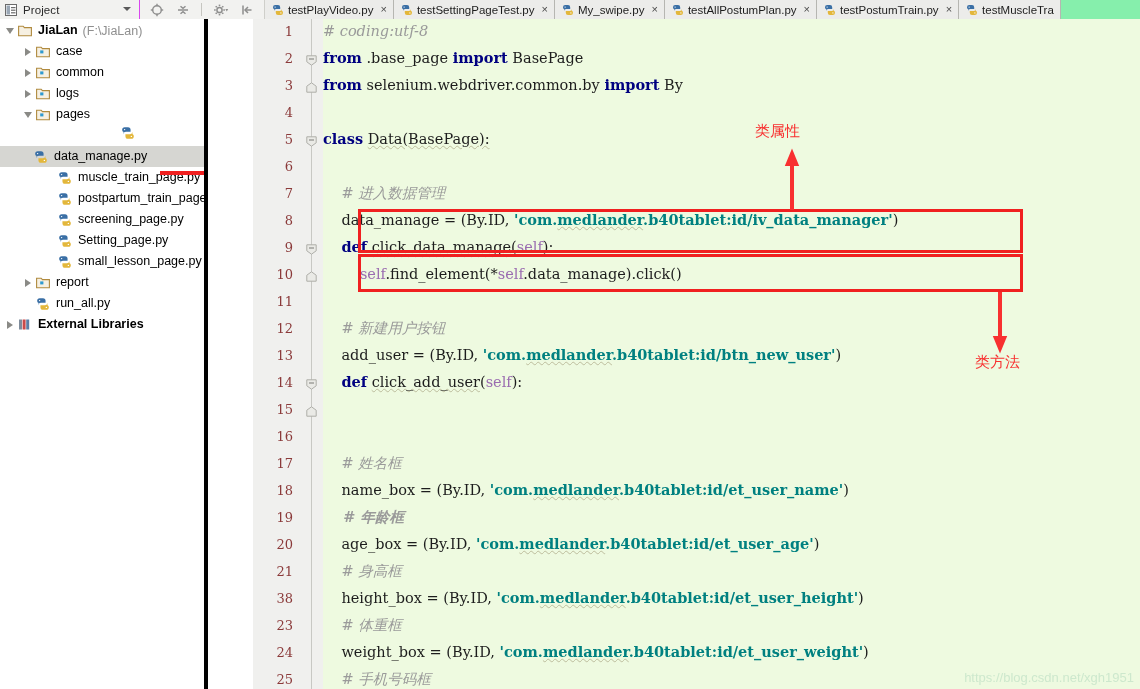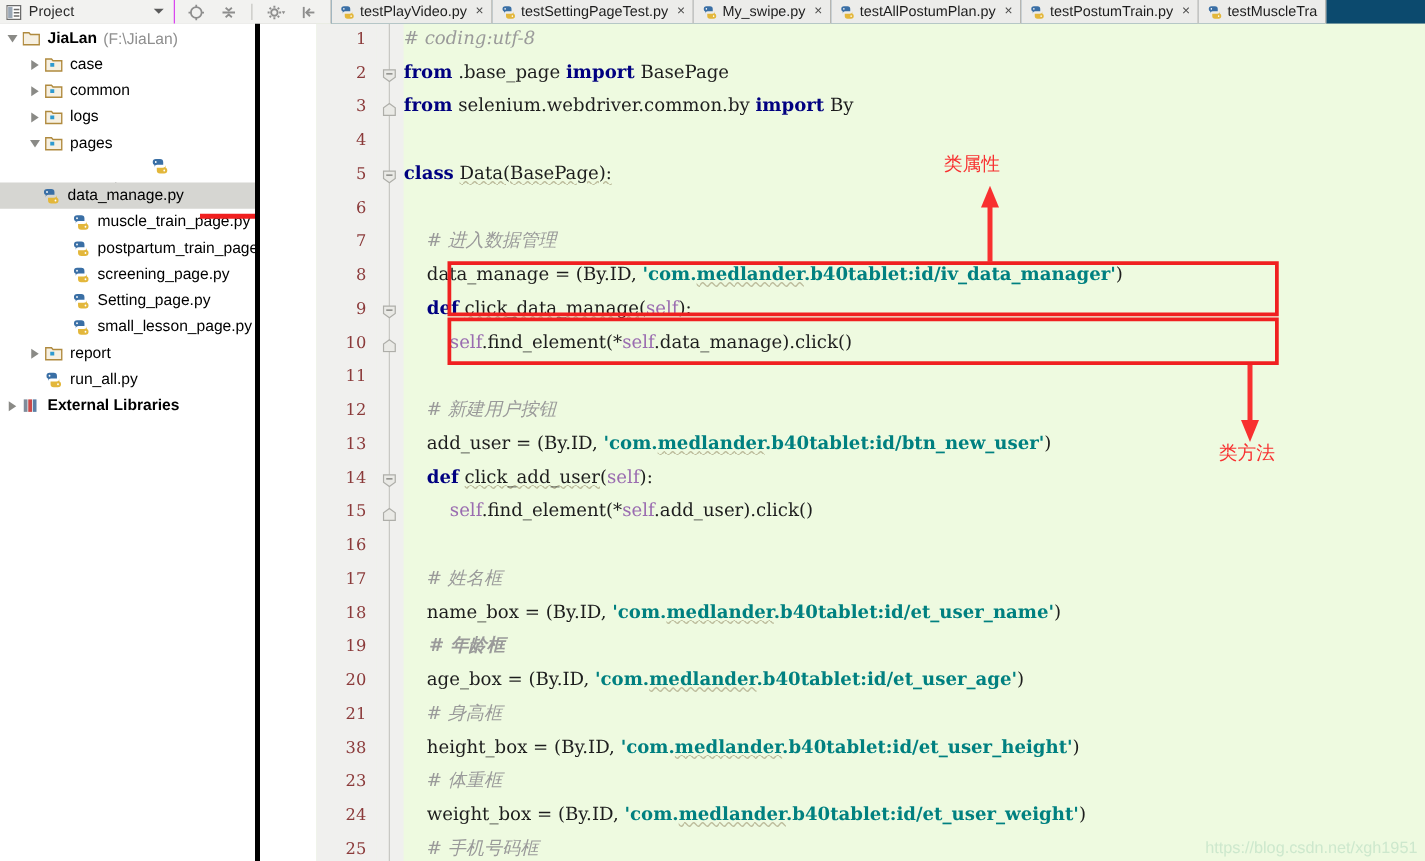--- a/index.html
+++ b/index.html
@@ -62,21 +62,21 @@
     opacity: .75;
   }
   .tb-sep {
     width: 1px; height: 13px; background: #c6c6c1;
   }
 
   
   .tabstrip {
     flex: 1; height: 19px;
     display: flex;
-    background: #0c4a6e;
+    background: #86efac;
     overflow: hidden;
   }
   .tab {
     height: 19px;
     display: flex; align-items: center;
     padding: 0 6px 0 7px;
     border-right: 1px solid #b6b6b1;
     background: #ececea;
     white-space: nowrap;
     font-size: 11.5px;
@@ -611,21 +611,20 @@
       <div class="cl" style="top:112px;"><span class="kw">class</span><span class="plain"> </span><span class="plain wavy">Data(BasePage):</span></div>
       <div class="cl plain" style="top:139px;"></div>
       <div class="cl cmt" style="top:166px;">    # 进入数据管理</div>
       <div class="cl" style="top:193px;"><span class="plain">    data_manage = (By.ID, </span><span class="str">'com.</span><span class="str wavy">medlander</span><span class="str">.b40tablet:id/iv_data_manager'</span><span class="plain">)</span></div>
       <div class="cl" style="top:220px;"><span class="plain">    </span><span class="kw">def</span><span class="plain"> </span><span class="plain wavy">click_data_manage</span><span class="plain">(</span><span class="self">self</span><span class="plain">):</span></div>
       <div class="cl" style="top:247px;"><span class="plain">        </span><span class="self">self</span><span class="plain">.find_element(*</span><span class="self">self</span><span class="plain">.data_manage).click()</span></div>
       <div class="cl plain" style="top:274px;"></div>
       <div class="cl cmt" style="top:301px;">    # 新建用户按钮</div>
       <div class="cl" style="top:328px;"><span class="plain">    add_user = (By.ID, </span><span class="str">'com.</span><span class="str wavy">medlander</span><span class="str">.b40tablet:id/btn_new_user'</span><span class="plain">)</span></div>
       <div class="cl" style="top:355px;"><span class="plain">    </span><span class="kw">def</span><span class="plain"> </span><span class="plain wavy">click_add_user</span><span class="plain">(</span><span class="self">self</span><span class="plain">):</span></div>
-      <div class="cl" style="top:382px;"><span class="plain">        </span><span class="self">self</span><span class="plain">.find_element(*</span><span class="self">self</span><span class="plain">.add_user).click()</span></div>
       <div class="cl plain" style="top:409px;"></div>
       <div class="cl cmt" style="top:436px;">    # 姓名框</div>
       <div class="cl" style="top:463px;"><span class="plain">    name_box = (By.ID, </span><span class="str">'com.</span><span class="str wavy">medlander</span><span class="str">.b40tablet:id/et_user_name'</span><span class="plain">)</span></div>
       <div class="cl cmt" style="top:490px;font-weight:bold;">    # 年龄框</div>
       <div class="cl" style="top:517px;"><span class="plain">    age_box = (By.ID, </span><span class="str">'com.</span><span class="str wavy">medlander</span><span class="str">.b40tablet:id/et_user_age'</span><span class="plain">)</span></div>
       <div class="cl cmt" style="top:544px;">    # 身高框</div>
       <div class="cl" style="top:571px;"><span class="plain">    height_box = (By.ID, </span><span class="str">'com.</span><span class="str wavy">medlander</span><span class="str">.b40tablet:id/et_user_height'</span><span class="plain">)</span></div>
       <div class="cl cmt" style="top:598px;">    # 体重框</div>
       <div class="cl" style="top:625px;"><span class="plain">    weight_box = (By.ID, </span><span class="str">'com.</span><span class="str wavy">medlander</span><span class="str">.b40tablet:id/et_user_weight'</span><span class="plain">)</span></div>
       <div class="cl cmt" style="top:652px;">    # 手机号码框</div>

